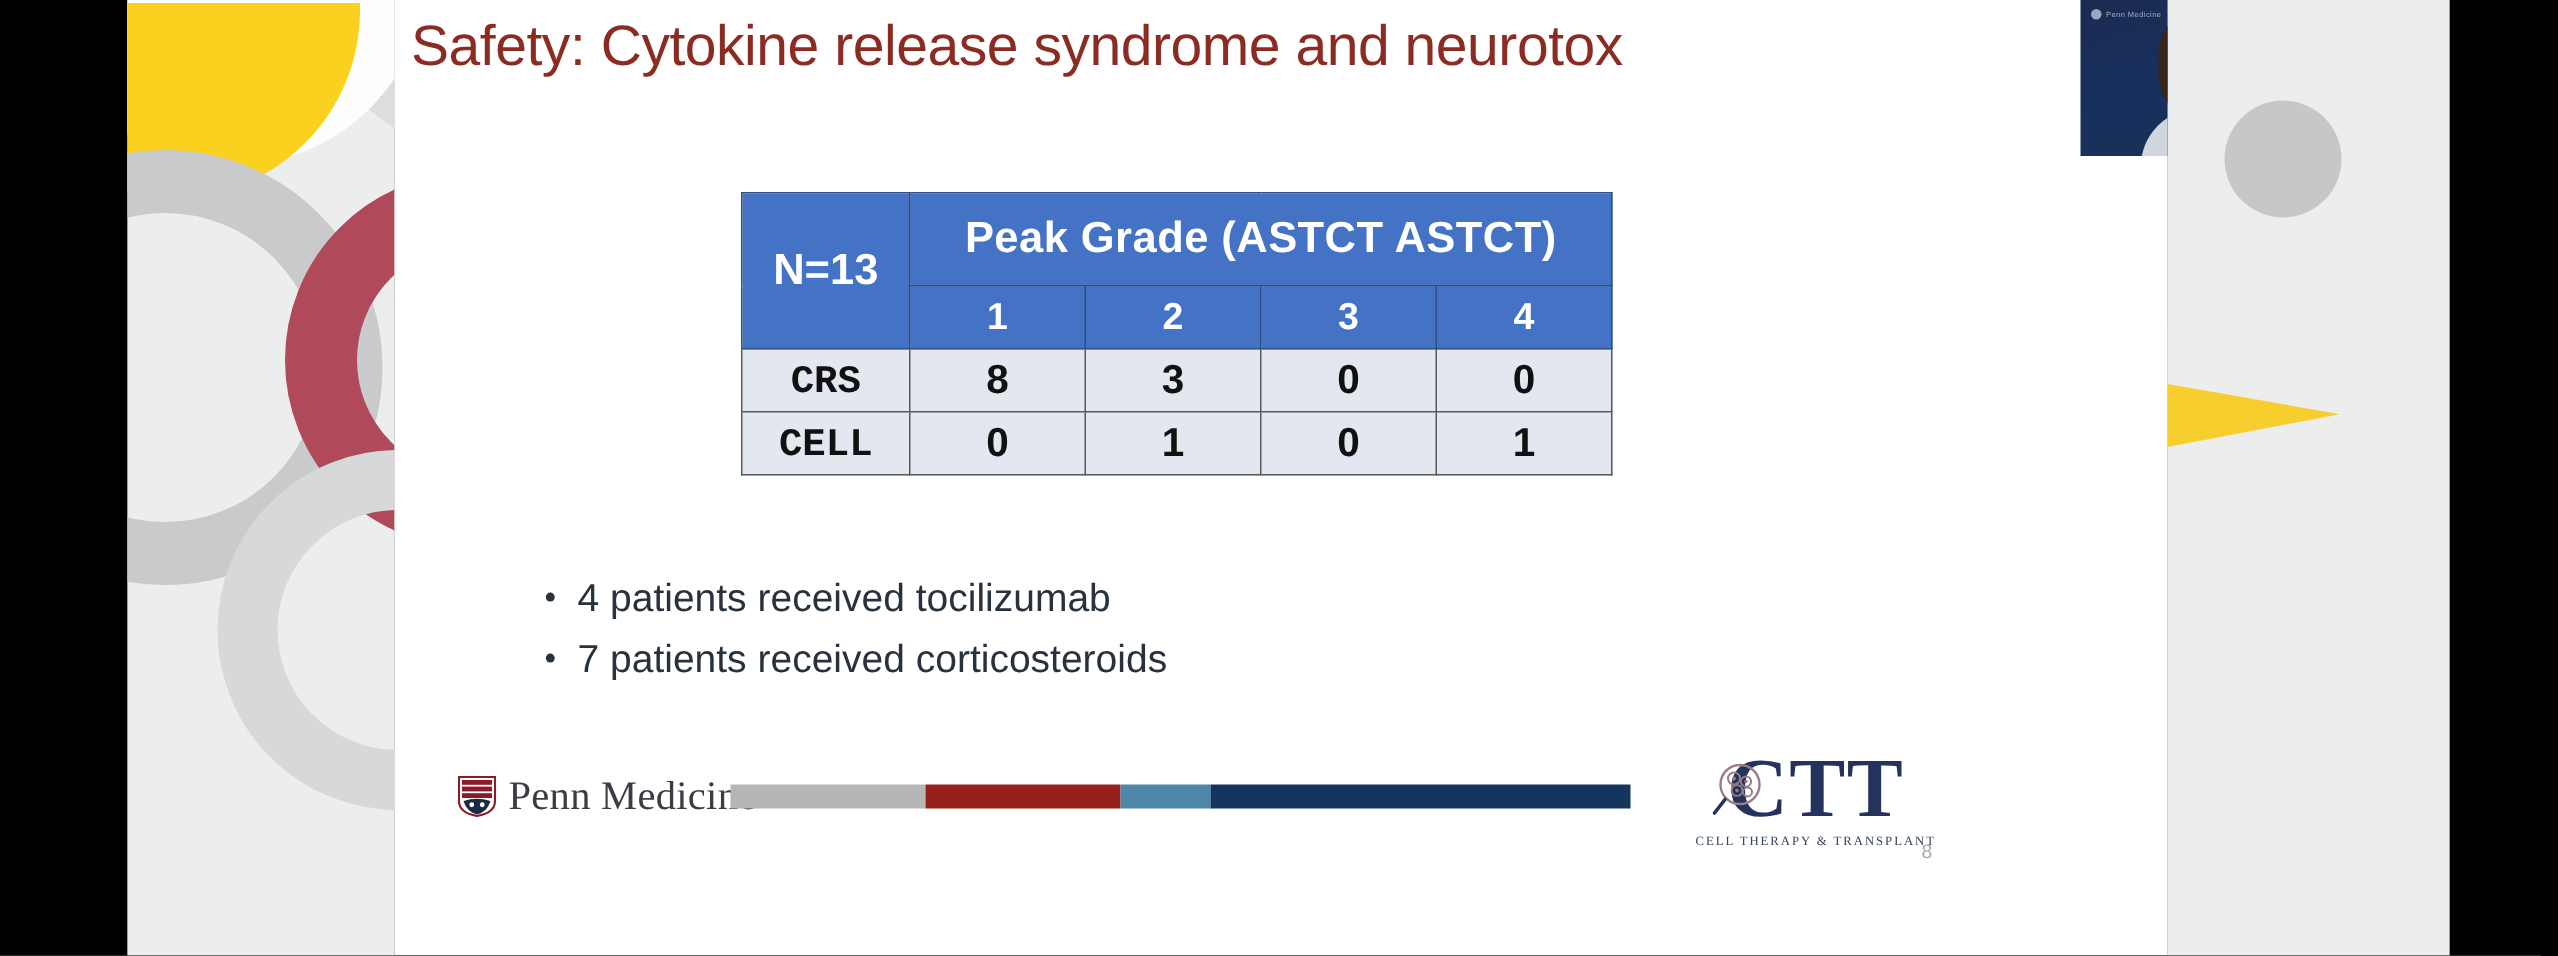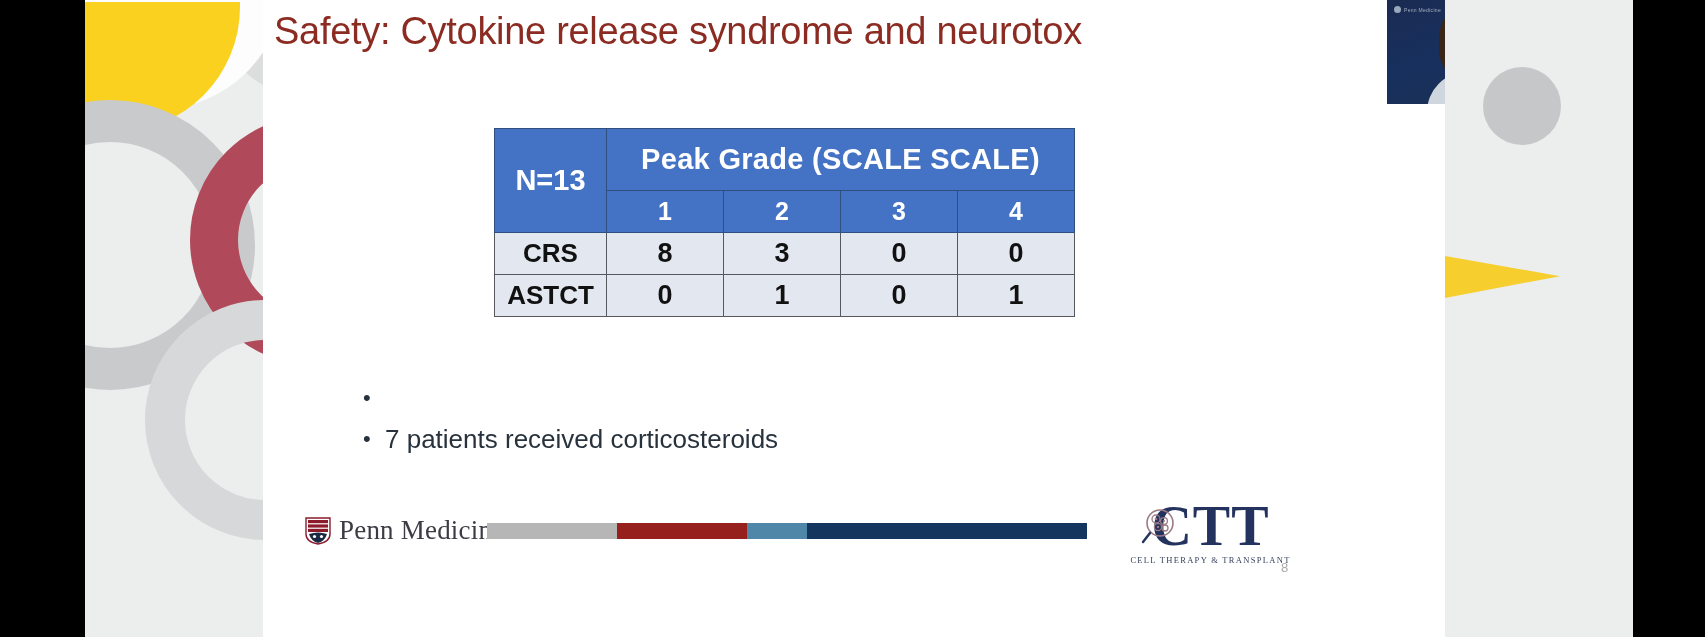--- a/index.html
+++ b/index.html
@@ -55,21 +55,21 @@
   #data-table td, #data-table th { border:1px solid #2f4f7f; padding:0; text-align:center; }
   .hdr-blue { background:#4472c4; color:#ffffff; font-weight:bold; }
   .corner-cell { width:112px; height:62px; font-size:29px; vertical-align:middle; }
   .peak-cell { font-size:29px; height:62px; vertical-align:middle; letter-spacing:0.3px; }
   .grade-cell { width:117px; height:42px; font-size:25px; vertical-align:middle; }
   .row-label { background:#e2e7f0; color:#111; font-weight:bold; font-size:26px;
                height:42px; text-align:left; padding-left:9px; }
   .val-cell { background:#e2e7f0; color:#111; font-weight:bold; font-size:27px;
               height:42px; }
   #data-table tbody td { border-color:#55585c; }
-  #data-table tbody tr td:first-child { border-left-color:#55585c; }
+  #data-table tbody tr td:first-child { border-left-color:#55585c;font-family:Liberation Mono, monospace; }
 
   
   #bullets { position:absolute; left:100px; top:382px; font-size:26px; color:#27323c; }
   .bullet-line { display:flex; align-items:flex-start; margin-bottom:9px; }
   .bullet-dot { width:22px; flex:0 0 22px; font-size:22px; line-height:32px; color:#27323c; }
   .bullet-text { line-height:32px; }
 
   
   #footer { position:absolute; left:0; top:505px; width:1182px; height:132px; }
 
@@ -127,50 +127,51 @@
   </div>
 
   <div id="slide">
 
     <div id="slide-title">Safety: Cytokine release syndrome and neurotox</div>
 
     <table id="data-table">
       <thead>
         <tr>
           <th class="hdr-blue corner-cell" rowspan="2">N=13</th>
-          <th class="hdr-blue peak-cell" colspan="4">Peak Grade (SCALE SCALE)</th>
+          <th class="hdr-blue peak-cell" colspan="4">Peak Grade (ASTCT ASTCT)</th>
         </tr>
         <tr>
           <th class="hdr-blue grade-cell">1</th>
           <th class="hdr-blue grade-cell">2</th>
           <th class="hdr-blue grade-cell">3</th>
           <th class="hdr-blue grade-cell">4</th>
         </tr>
       </thead>
       <tbody>
         <tr>
           <td class="row-label">CRS</td>
           <td class="val-cell">8</td>
           <td class="val-cell">3</td>
           <td class="val-cell">0</td>
           <td class="val-cell">0</td>
         </tr>
         <tr>
-          <td class="row-label">ASTCT</td>
+          <td class="row-label">CELL</td>
           <td class="val-cell">0</td>
           <td class="val-cell">1</td>
           <td class="val-cell">0</td>
           <td class="val-cell">1</td>
         </tr>
       </tbody>
     </table>
 
     <div id="bullets">
       <div class="bullet-line">
         <span class="bullet-dot">•</span>
+        <span class="bullet-text">4 patients received tocilizumab</span>
       </div>
       <div class="bullet-line">
         <span class="bullet-dot">•</span>
         <span class="bullet-text">7 patients received corticosteroids</span>
       </div>
     </div>
 
     <div id="footer">
 
       <div id="penn-logo">

